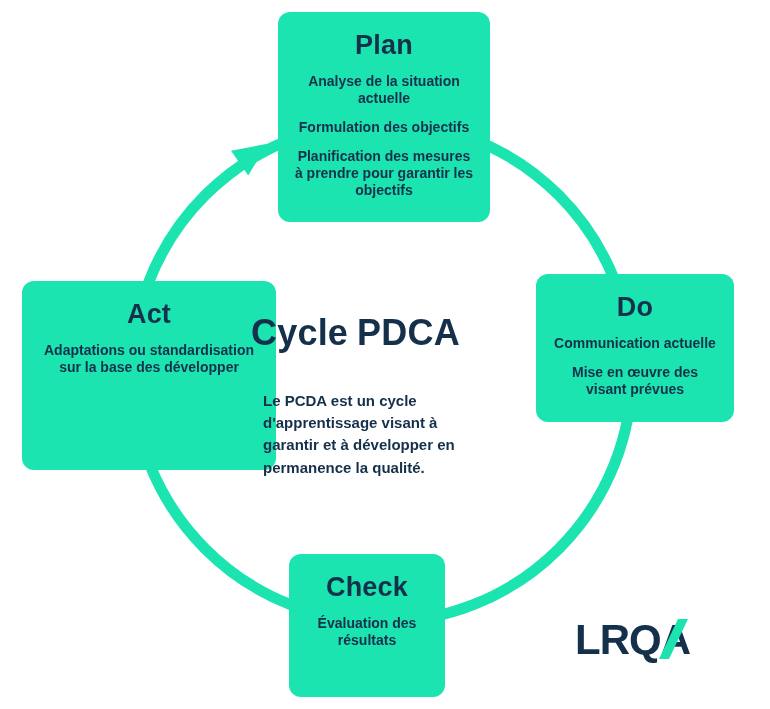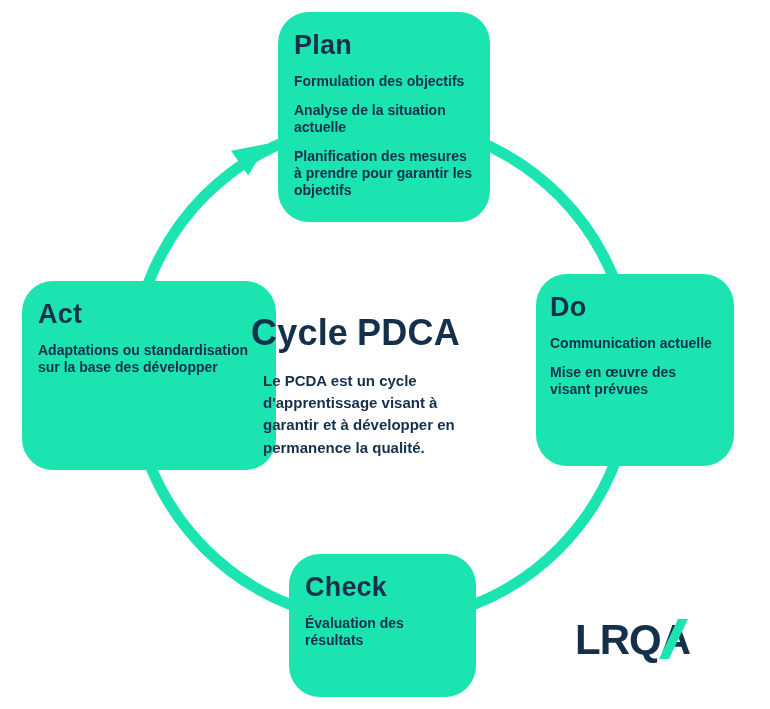--- a/index.html
+++ b/index.html
@@ -5,56 +5,56 @@
   :root { --mint:#1CE4B0; --navy:#15304B; }
   * { margin:0; padding:0; box-sizing:border-box; }
   html,body { background:#ffffff; }
   body { font-family:"Liberation Sans", sans-serif; color:var(--navy); }
   .canvas { position:relative; width:770px; height:709px; background:#fff; overflow:hidden; }
 
   .ring { position:absolute; left:0; top:0; z-index:0; }
   .ring circle { fill:none; stroke:var(--mint); stroke-width:11; }
   .ring polygon { fill:var(--mint); }
 
-  .node { position:absolute; background:var(--mint); border-radius:31px;
-          padding:18px 16px; color:var(--navy); z-index:1; }
+  .node { position:absolute; background:var(--mint); border-radius:12px;
+          padding:18px 16px; color:var(--navy); z-index:1;text-align:center; }
   .node h2 { font-size:27px; font-weight:800; letter-spacing:.2px; }
   .node p { font-size:14px; font-weight:700; line-height:1.22; margin-top:12px; }
   .node-plan  { left:278px; top:12px;  width:212px; height:210px; }
-  .node-do    { left:536px; top:274px; width:198px; height:192px; padding:18px 14px; }
-  .node-check { left:289px; top:554px; width:187px; height:143px; }
+  .node-do    { left:536px; top:274px; width:198px; height:148px; padding:18px 14px; }
+  .node-check { left:289px; top:554px; width:156px; height:143px; }
   .node-act   { left:22px;  top:281px; width:254px; height:189px; }
 
   .center { position:absolute; left:251px; top:312px; width:240px;
             text-align:left; color:var(--navy); z-index:1; }
   .center h1 { font-size:36px; white-space:nowrap; letter-spacing:.2px; }
   .center h1 .w1 { font-weight:700; margin-right:9px; }
   .center h1 .w2 { font-weight:800; }
-  .center .desc { width:216px; margin:16px auto 0; font-size:15px;
+  .center .desc { width:216px; margin:36px auto 0; font-size:15px;
                   font-weight:700; line-height:1.48; }
 
   .logo { position:absolute; left:575px; top:614px; z-index:1; }
   .logo text { fill:var(--navy); font-family:"Liberation Sans", sans-serif;
                font-weight:bold; font-size:42px; letter-spacing:-1px; }
   .logo .slash { fill:var(--mint); }
 </style>
 </head>
 <body>
 
 <div class="canvas">
 
   <svg class="ring" width="770" height="709" viewBox="0 0 770 709">
     <circle cx="382" cy="372" r="250"></circle>
     <polygon points="-9,-15 25,0 -9,15" transform="translate(247,158) rotate(-35)"></polygon>
   </svg>
 
   <div class="node node-plan">
     <h2>Plan</h2>
+    <p>Analyse de la situation actuelle</p>
     <p>Formulation des objectifs</p>
-    <p>Analyse de la situation actuelle</p>
     <p>Planification des mesures à prendre pour garantir les objectifs</p>
   </div>
 
   <div class="node node-do">
     <h2>Do</h2>
     <p>Communication actuelle</p>
     <p>Mise en œuvre des visant prévues</p>
   </div>
 
   <div class="node node-check">

